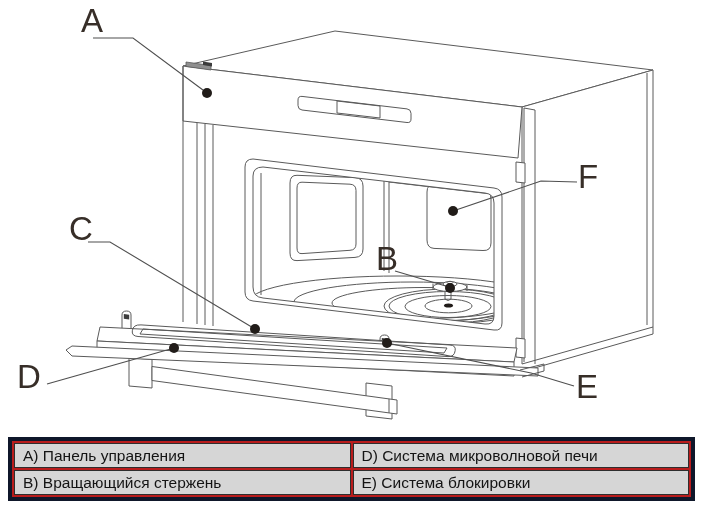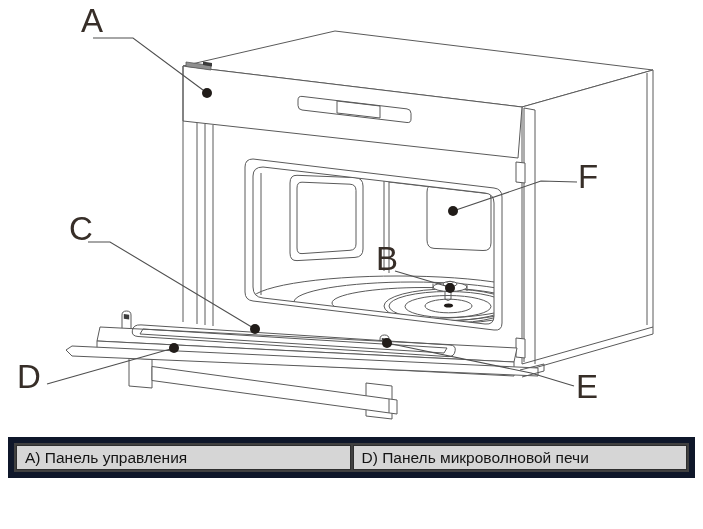--- a/index.html
+++ b/index.html
@@ -1,21 +1,21 @@
 <!DOCTYPE html>
 <html><head>
 <meta charset="utf-8">
 <style>
   html,body{margin:0;padding:0;background:#ffffff;}
   .screen{position:relative;width:703px;height:529px;background:#ffffff;overflow:hidden;
           font-family:"Liberation Sans",sans-serif;}
   .diagram-svg{position:absolute;left:0;top:0;}
   .table-wrap{position:absolute;left:8px;top:437px;width:687px;}
   table.parts{width:100%;table-layout:fixed;border-collapse:separate;border-spacing:2px;
-              background:#404040;border:6px solid #0f172a;}
+              background:#b91c1c;border:4px solid #0f172a;}
   table.parts td{border:1.5px solid #2e2e2e;background:#d6d6d6;color:#141414;
                  font-size:15.5px;line-height:1.1;padding:3px 8px;height:17px;
                  white-space:nowrap;overflow:hidden;vertical-align:middle;}
   .ln{fill:none;stroke:#5a5a5a;stroke-width:1;}
   .lnw{fill:#ffffff;stroke:#5a5a5a;stroke-width:1;}
   .leader{fill:none;stroke:#4f4f4f;stroke-width:1.1;}
   .dot{fill:#211c19;stroke:none;}
   .callout{font-family:"Liberation Sans",sans-serif;font-size:33px;fill:#372e28;}
   .darkfill{fill:#3c3c3c;stroke:none;}
   .grayfill{fill:#8f8f8f;stroke:#5a5a5a;stroke-width:0.8;}
@@ -159,19 +159,23 @@
       <circle class="dot" cx="453" cy="211" r="5"></circle>
       <text class="callout" x="578" y="188">F</text>
     </g>
   </svg>
 
   <div class="table-wrap">
     <table class="parts">
       <tbody>
         <tr>
           <td>A) Панель управления</td>
-          <td>D) Панель микроволновой печи</td>
+          <td>D) Система микроволновой печи</td>
+        </tr>
+        <tr>
+          <td>B) Вращающийся стержень</td>
+          <td>E) Система блокировки</td>
         </tr>
       </tbody>
     </table>
   </div>
 
 </div>
 
 </body></html>

